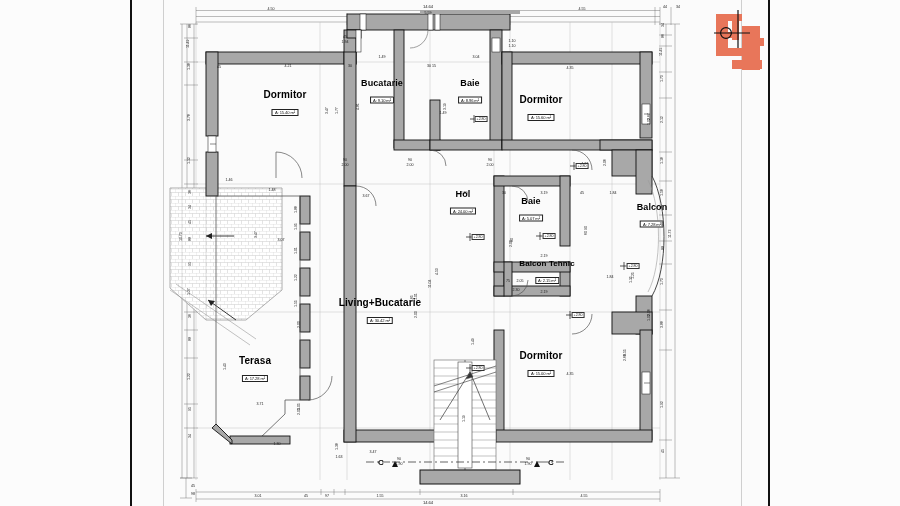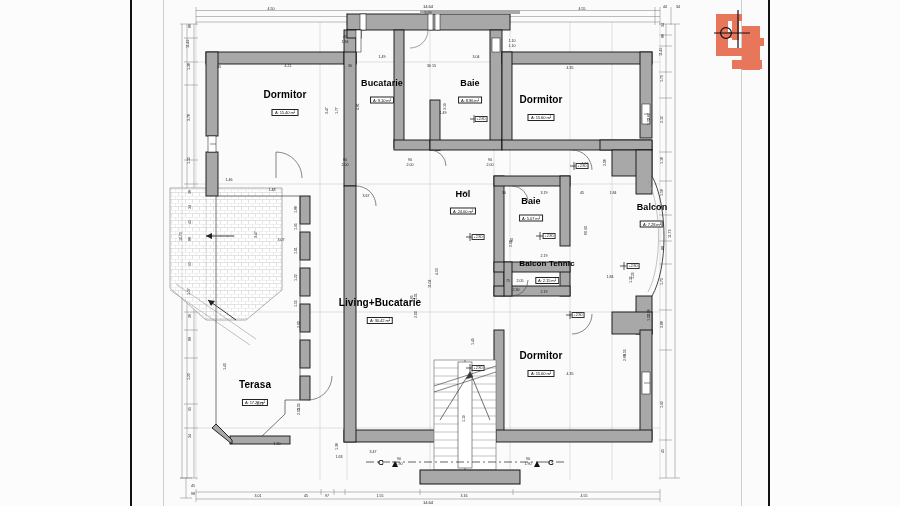--- a/index.html
+++ b/index.html
@@ -392,21 +392,21 @@
         <div><span class="room-area">A: 7.28 m²</span></div>
       </div>
       <div class="room-label sz-sm" style="left: 547px; top: 273px;">
         <div class="room-name">Balcon Tehnic</div>
         <div><span class="room-area">A: 2.15 m²</span></div>
       </div>
       <div class="room-label sz-lg" style="left: 380px; top: 312px;">
         <div class="room-name">Living+Bucatarie</div>
         <div><span class="room-area">A: 30.42 m²</span></div>
       </div>
-      <div class="room-label sz-lg" style="left: 255px; top: 370px; margin-top: 24px;">
+      <div class="room-label sz-lg" style="left: 255px; top: 370px;">
         <div class="room-name">Terasa</div>
         <div><span class="room-area">A: 17.28 m²</span></div>
       </div>
       <div class="room-label sz-lg" style="left: 541px; top: 365px;">
         <div class="room-name">Dormitor</div>
         <div><span class="room-area">A: 15.00 m²</span></div>
       </div>
     </div>
 
   <div id="dim-layer">

